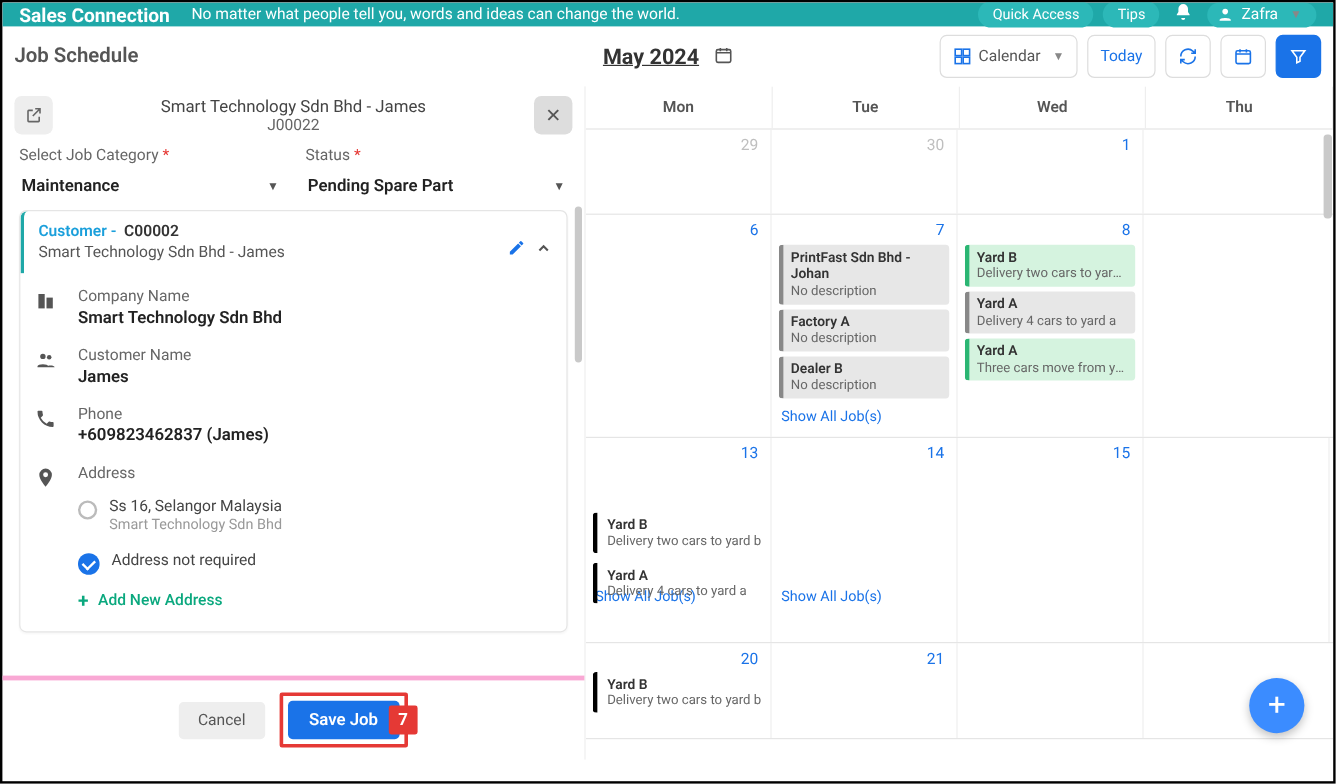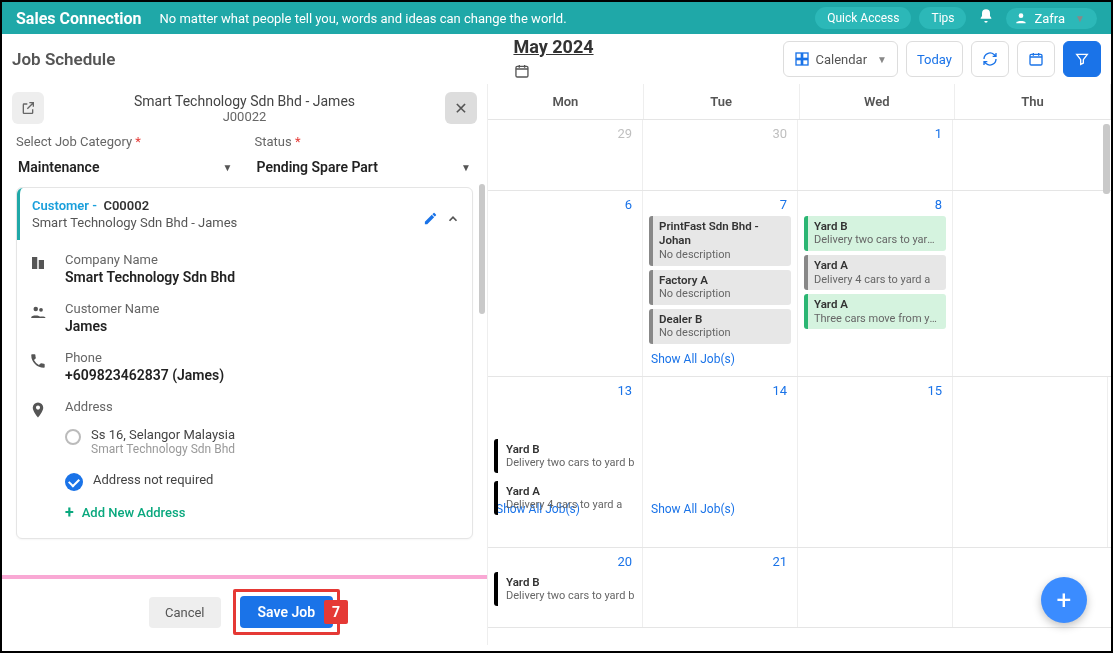--- a/index.html
+++ b/index.html
@@ -1,29 +1,29 @@
 <!DOCTYPE html>
 <html><head>
 <meta charset="utf-8">
 <style>
 * { box-sizing: border-box; margin: 0; padding: 0; font-family: -apple-system, BlinkMacSystemFont, "Segoe UI", Roboto, Arial, sans-serif; }
 body { background: #fff; width: 1113px; height: 653px; overflow: hidden; border: 2px solid #000; position: relative; }
 
-.topbar { background: #1fa8a8; height: 32px; display: flex; align-items: center; padding: 0 14px; color: #fff; }
+.topbar { background: #1fa8a8; height: 20px; display: flex; align-items: center; padding: 0 14px; color: #fff; }
 .topbar .brand { font-weight: 700; font-size: 16px; margin-right: 18px; }
 .topbar .tagline { font-size: 13px; flex: 1; }
 .topbar .pill { background: #2cb8b8; border-radius: 14px; padding: 4px 12px; font-size: 12px; margin-left: 8px; cursor: pointer; }
 .topbar .bell { margin: 0 12px; cursor: pointer; }
 .topbar .user { background: #2cb8b8; border-radius: 14px; padding: 3px 12px 3px 8px; font-size: 13px; display: flex; align-items: center; gap: 6px; cursor: pointer; }
 .topbar svg { fill: #fff; }
 
 .headerbar { display: flex; align-items: center; height: 50px; padding: 0 10px; }
 .headerbar .title { font-size: 17px; font-weight: 600; color: #555; flex: 1; }
 .headerbar .month { font-size: 18px; font-weight: 700; color: #333; text-decoration: underline; margin-right: 6px; }
-.headerbar .month-wrap { position: absolute; left: 50%; transform: translateX(-50%); display:flex; align-items:flex-start; gap:6px;flex-direction:column; }
+.headerbar .month-wrap { position: absolute; left: 50%; transform: translateX(-50%); display:flex; align-items:flex-end; gap:6px; }
 .headerbar .right-tools { display: flex; gap: 8px; align-items: center; }
 .toolbtn { border: 1px solid #ddd; background: #fff; border-radius: 6px; height: 36px; display: flex; align-items: center; padding: 0 10px; font-size: 13px; color: #1a73e8; cursor: pointer; gap: 6px; }
 .toolbtn.iconbtn { width: 38px; justify-content: center; padding: 0; }
 .toolbtn.filter { background: #1a73e8; color: #fff; border-color: #1a73e8; }
 .toolbtn.view { color: #555; }
 .toolbtn.view svg { stroke: #1a73e8; }
 .chev { font-size: 10px; color: #888; margin-left: 4px; }
 
 .main { display: flex; height: calc(100% - 88px); }
 

